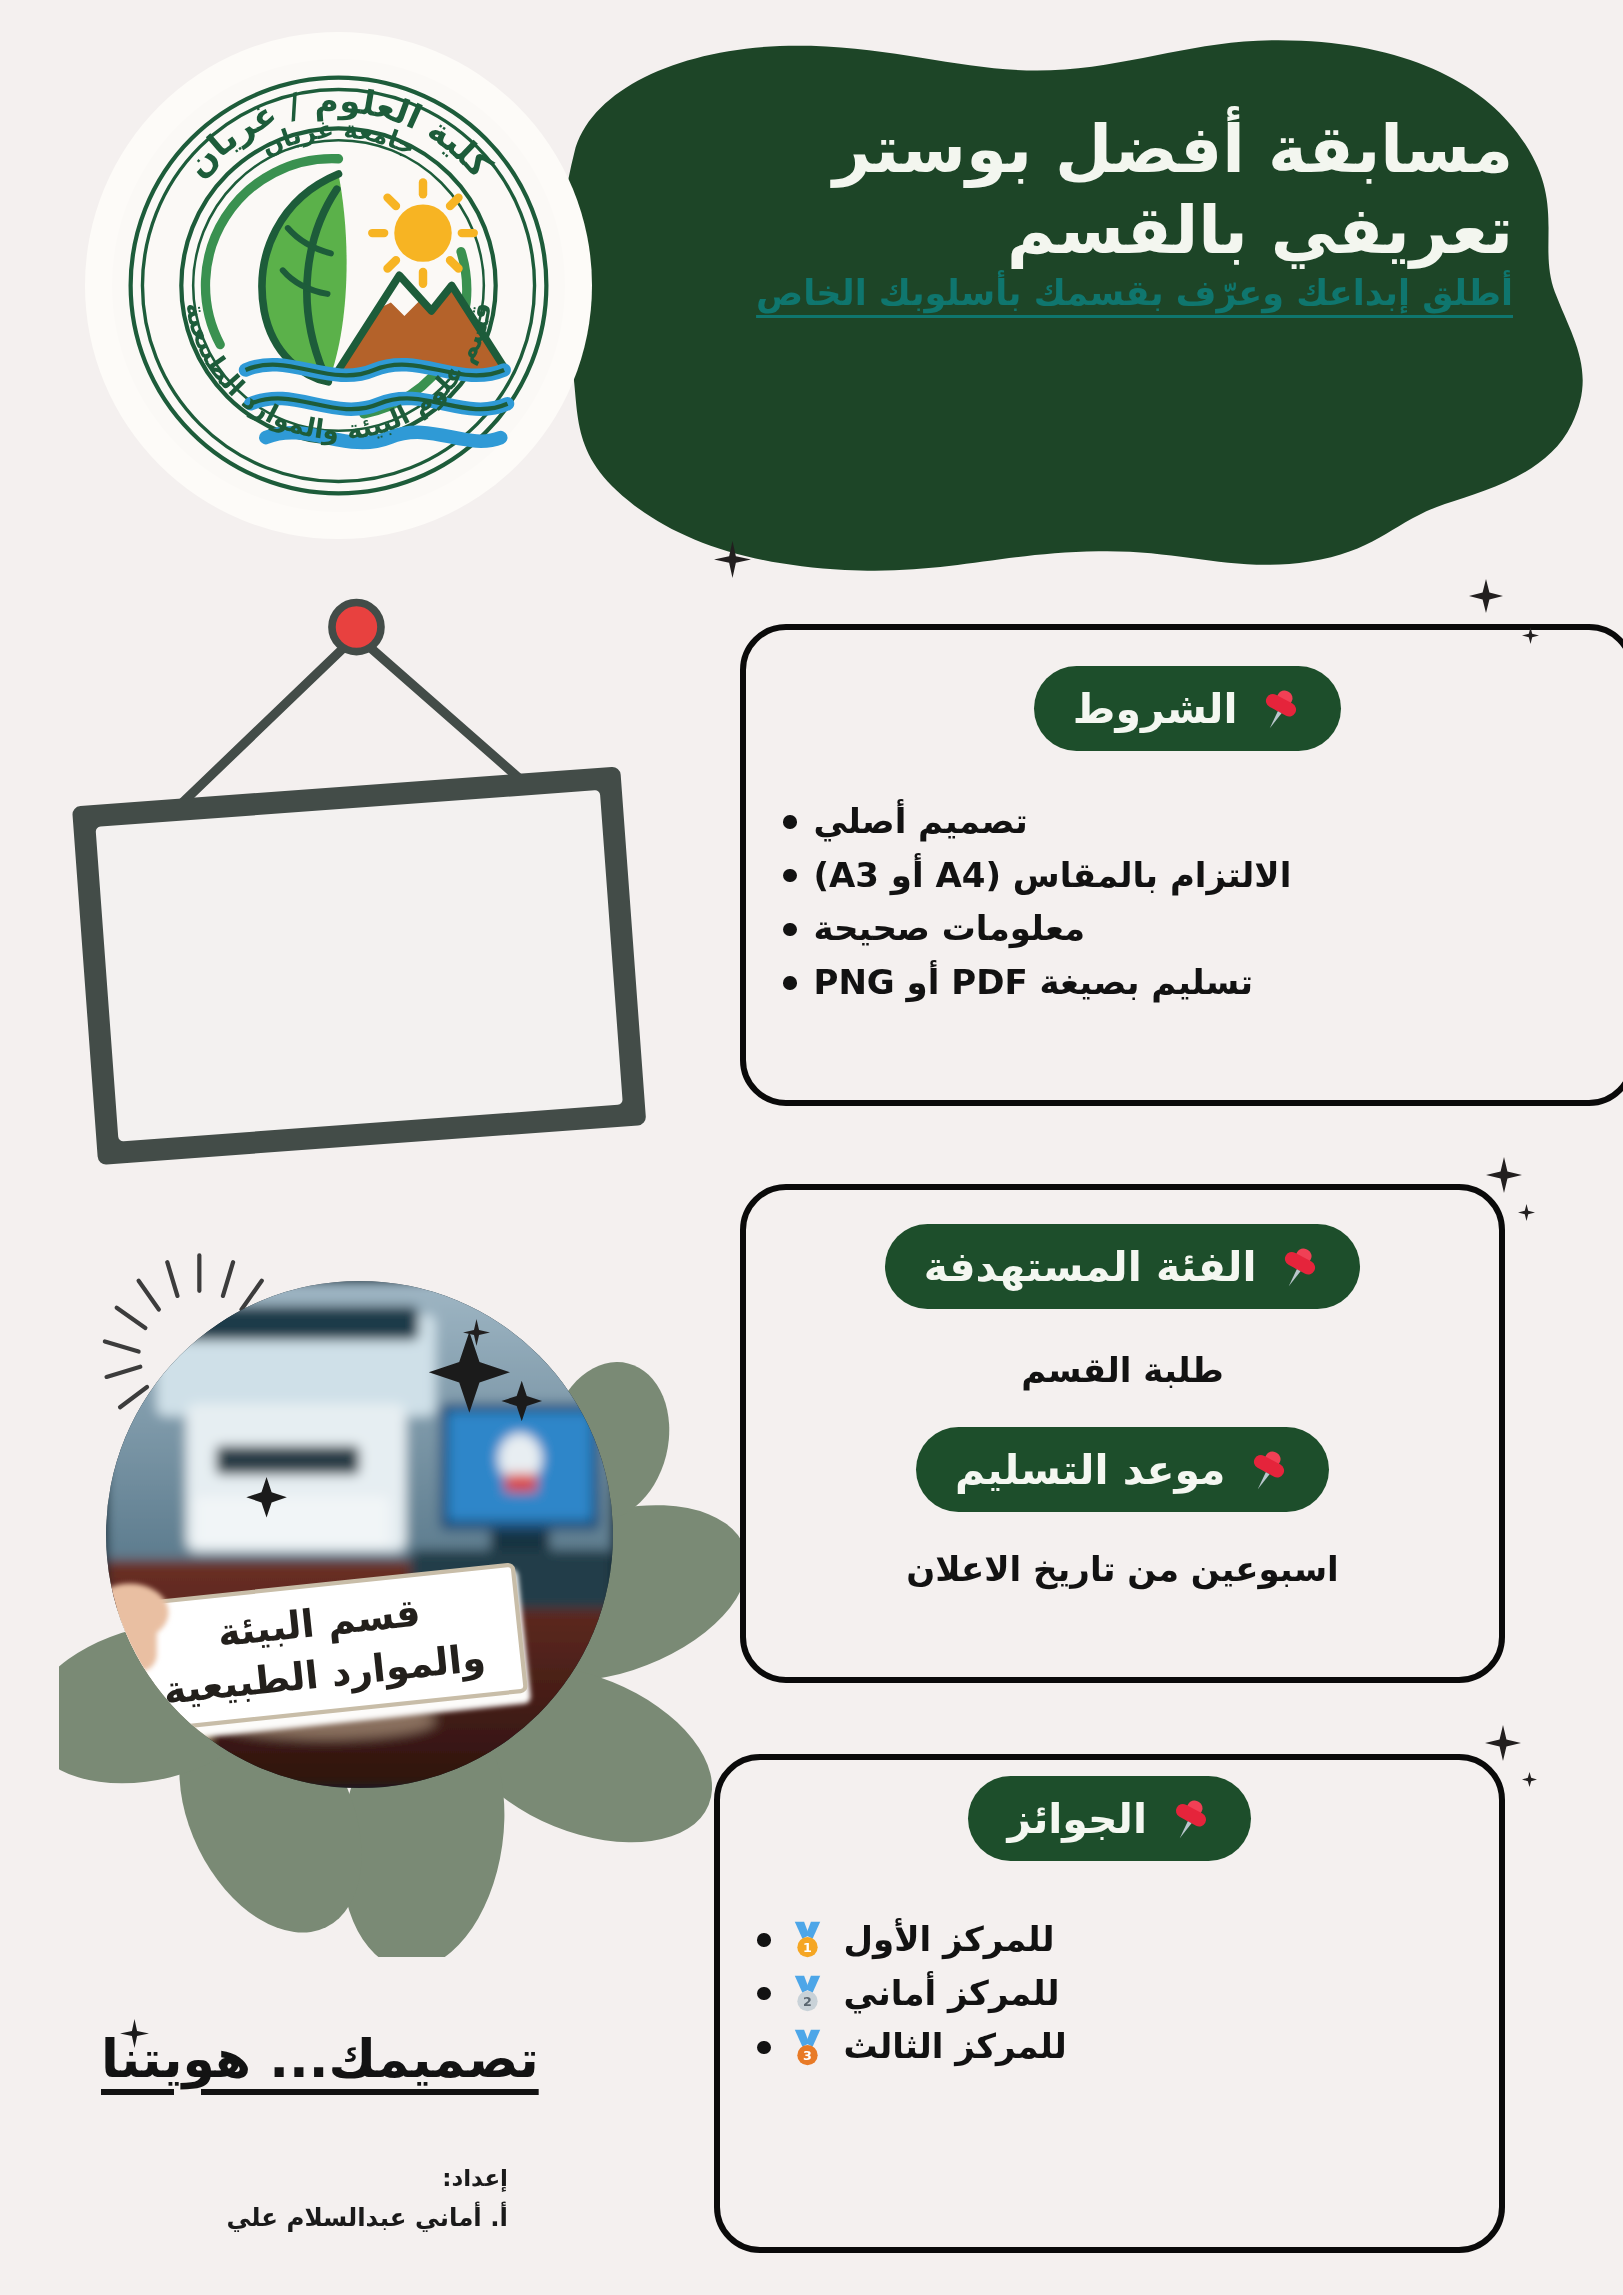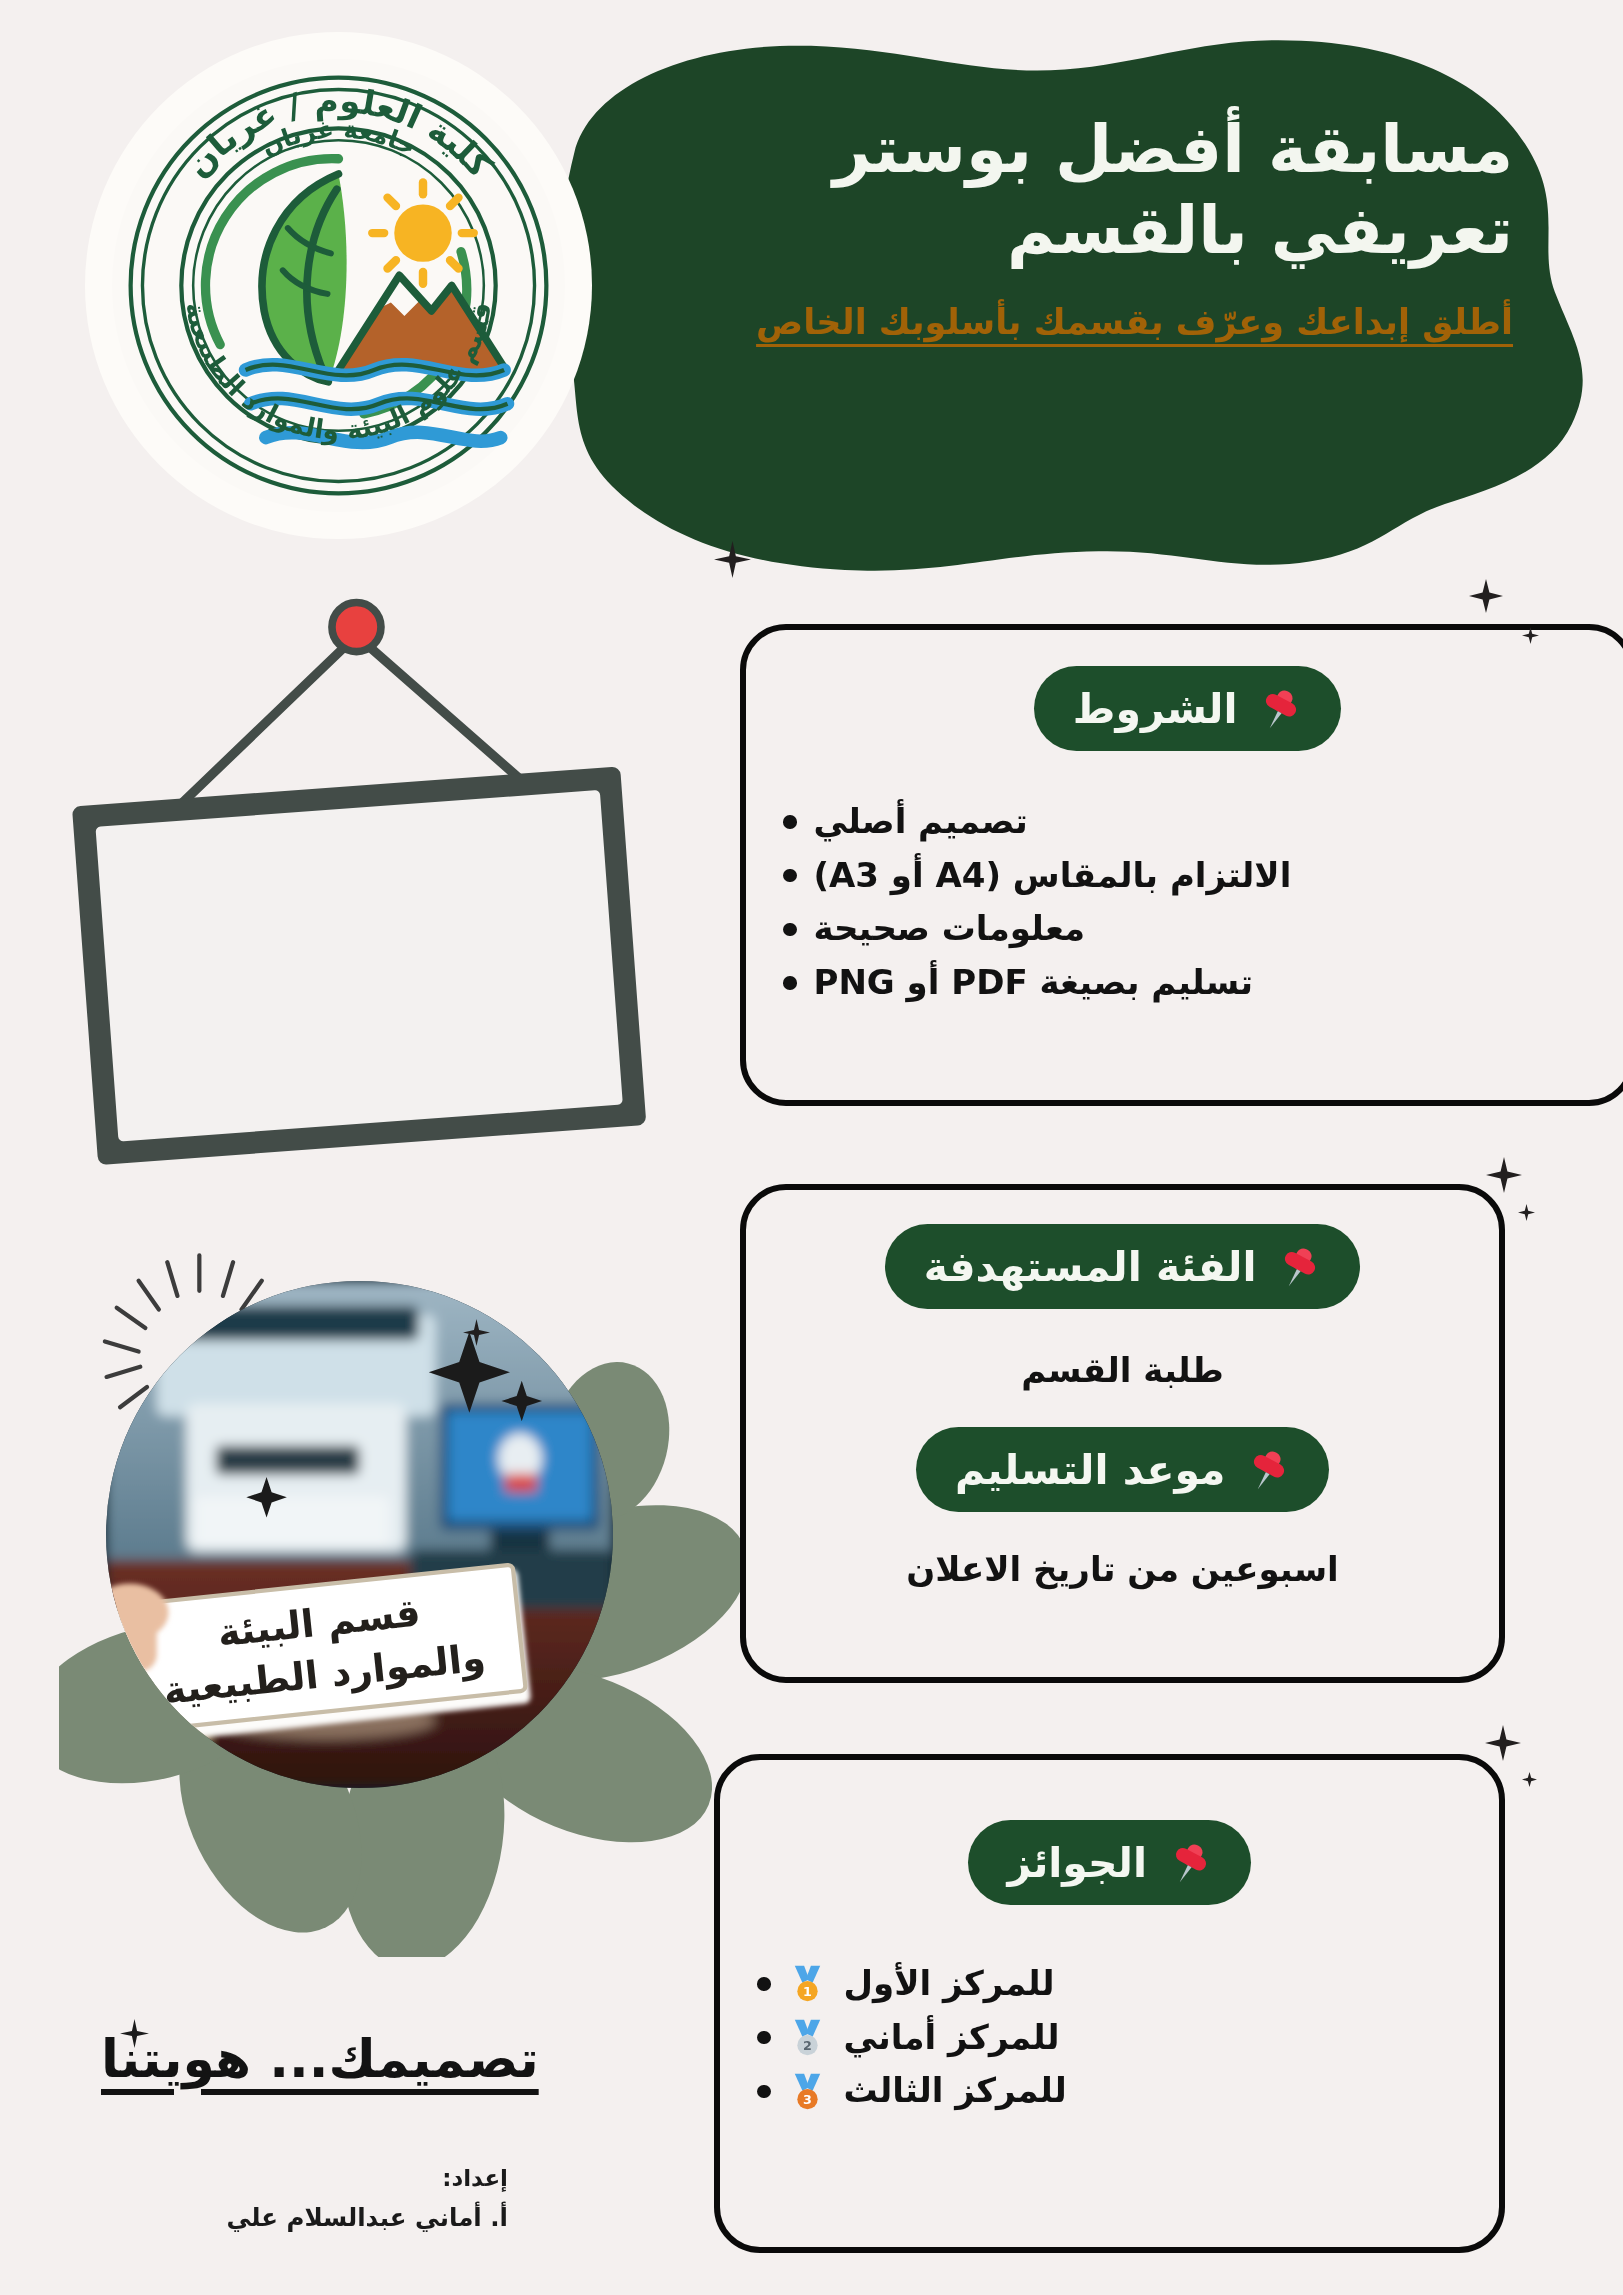--- a/index.html
+++ b/index.html
@@ -33,22 +33,21 @@
     direction:rtl;
   }
   .title-line{
     color:#f3f6ef;
     font-size:66px;
     font-weight:bold;
     line-height:1.22;
     letter-spacing:-0.8px;
   }
   .subtitle{
-    margin-top:29px;
-    color:#a16207;
+    color:#0f766e;
     font-size:35px;
     font-weight:bold;
     text-decoration:underline;
     text-underline-offset:10px;
     text-decoration-thickness:3.4px;
     line-height:1.3;
   }
 
   
   .logo-wrap{
@@ -437,21 +436,21 @@
             <path d="M 27,30 L 32,30 L 28,52 Z" fill="#b9c6cc"></path>
           </g>
         </svg>
       </span>
       <span>موعد التسليم</span>
     </div>
     <div class="plain-line" style="margin-top:37px;">اسبوعين من تاريخ الاعلان</div>
   </div>
 
   <div class="card" id="card-prizes">
-    <div class="pill" style="margin-top:60px;text-align:center;">
+    <div class="pill" style="margin-top:16px;text-align:center;">
       <span class="pin">
         <svg viewBox="0 0 54 54">
           <g transform="rotate(28 27 27)">
             <rect x="18" y="4" width="18" height="26" rx="8" fill="#f04055"></rect>
             <rect x="8" y="14" width="38" height="16" rx="8" fill="#e5243b"></rect>
             <path d="M 27,30 L 32,30 L 28,52 Z" fill="#b9c6cc"></path>
           </g>
         </svg>
       </span>
       <span>الجوائز</span>

